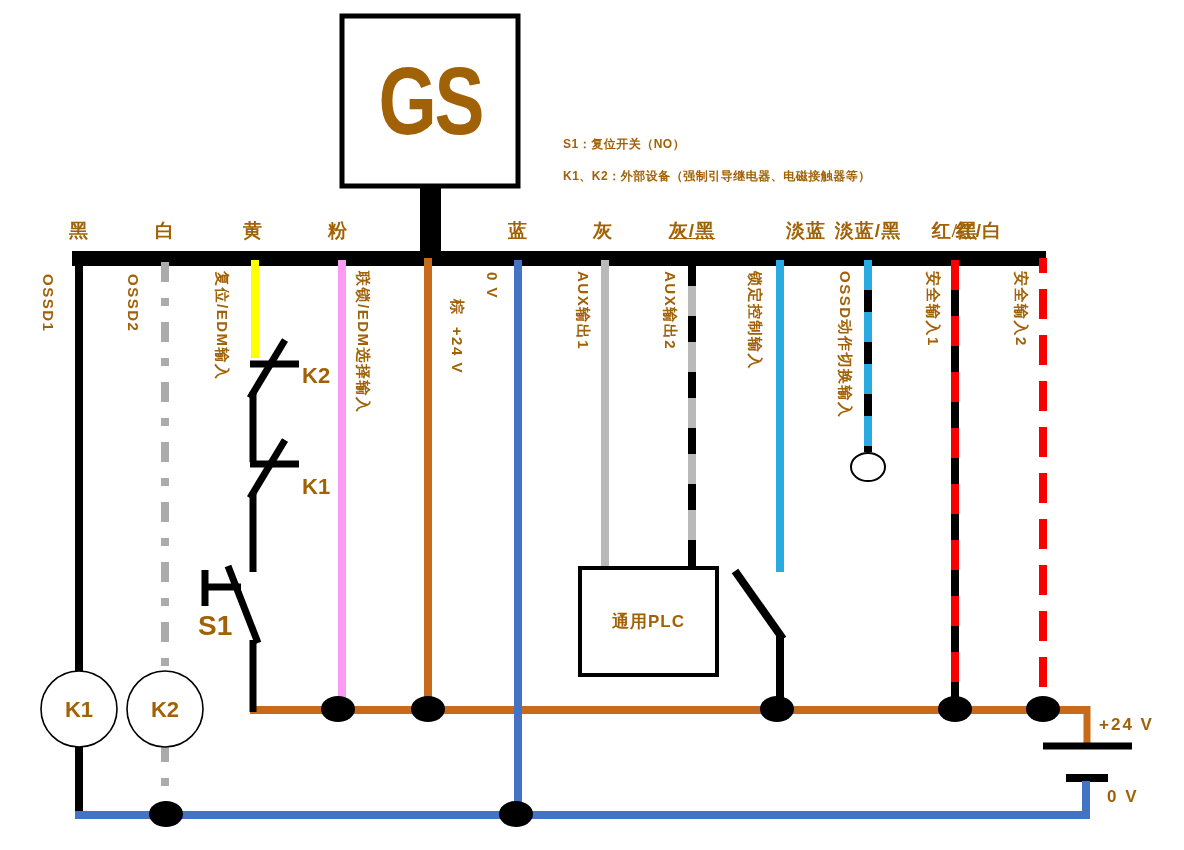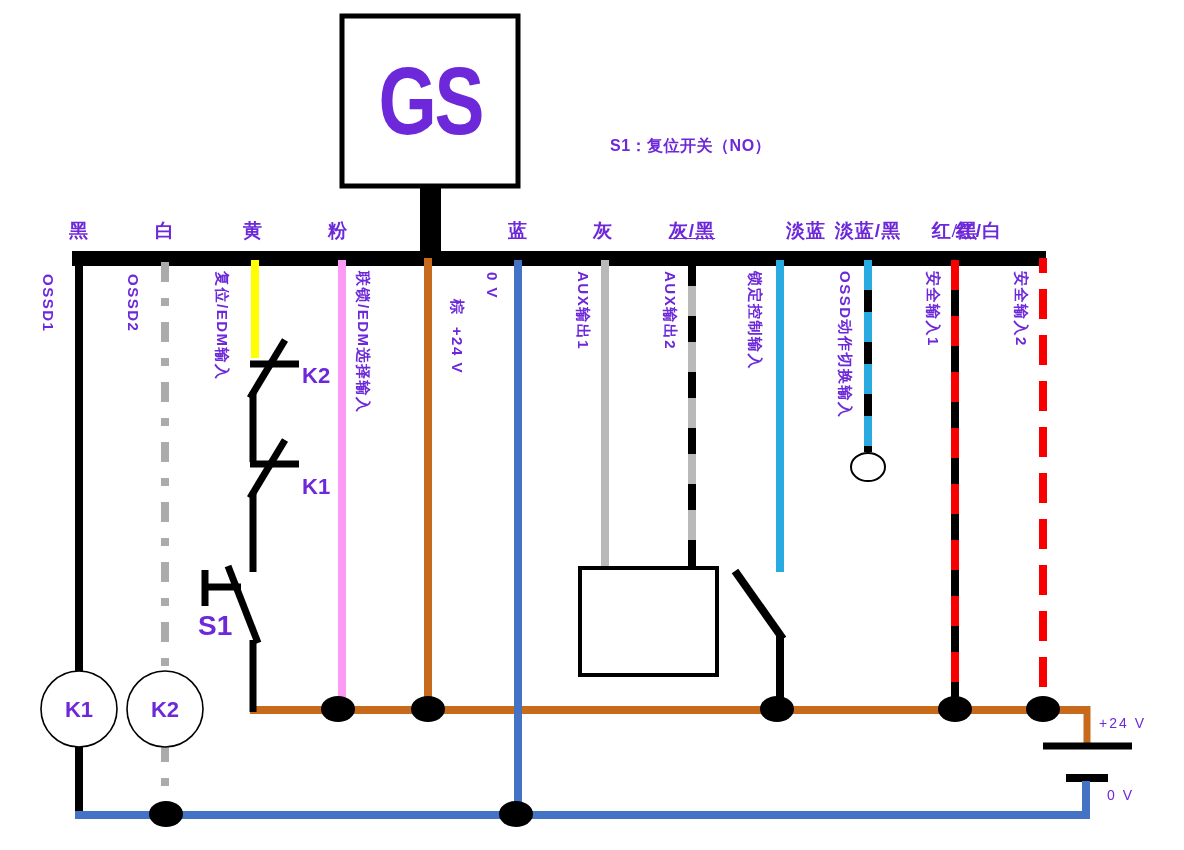--- a/index.html
+++ b/index.html
@@ -1,34 +1,34 @@
 <!DOCTYPE html>
 <html><head>
 <meta charset="utf-8">
 <style>
   html,body{margin:0;padding:0;background:#ffffff;}
   #canvas{
     position:relative;width:1184px;height:850px;background:#ffffff;overflow:hidden;
-    font-family:"Liberation Sans","DejaVu Sans",sans-serif;color:#6d28d9;
+    font-family:"Liberation Sans","DejaVu Sans",sans-serif;color:#a16207;
   }
   #wiring-svg{position:absolute;left:0;top:0;}
   .txt{position:absolute;white-space:pre;}
   .header{top:218px;transform:translateX(-50%);font-size:19px;font-weight:bold;letter-spacing:1px;}
   .vlabel{transform:rotate(90deg);transform-origin:0 0;font-size:15px;font-weight:bold;
           line-height:18px;letter-spacing:1.5px;}
-  .note{font-size:16px;font-weight:600;letter-spacing:0.5px;margin-left:47px;}
+  .note{font-size:12px;font-weight:600;letter-spacing:0.5px;}
   .gs-box{position:absolute;left:340px;top:14px;width:180px;height:174px;
           display:flex;align-items:center;justify-content:center;}
   .gs-label{font-size:96px;font-weight:800;letter-spacing:-3px;transform:scaleX(0.78);}
   .coil-label{position:absolute;transform:translate(-50%,-50%);font-size:22px;font-weight:600;}
   .contact-label{position:absolute;font-size:22px;font-weight:600;}
   .plc-box{position:absolute;left:580px;top:568px;width:137px;height:107px;
            display:flex;align-items:center;justify-content:center;}
   .plc-label{font-size:17px;font-weight:bold;letter-spacing:1px;}
-  .pwr{font-size:14px;font-weight:400;letter-spacing:2px;}
+  .pwr{font-size:17px;font-weight:700;letter-spacing:2px;}
 </style>
 </head>
 <body>
 
 <div id="canvas">
 
   <svg id="wiring-svg" width="1184" height="850" viewBox="0 0 1184 850">
 
     <rect x="420" y="186" width="21" height="70" fill="#000"></rect>
     <rect x="72" y="251" width="974" height="15" fill="#000"></rect>
@@ -101,20 +101,21 @@
       <ellipse cx="166" cy="814" rx="17" ry="13"></ellipse>
       <ellipse cx="516" cy="814" rx="17" ry="13"></ellipse>
     </g>
   </svg>
 
   <div class="gs-box">
     <span class="gs-label">GS</span>
   </div>
 
   <div class="txt note" style="left:563px;top:136px;">S1：复位开关（NO）</div>
+  <div class="txt note" style="left:563px;top:168px;">K1、K2：外部设备（强制引导继电器、电磁接触器等）</div>
 
   <span class="txt header" style="left:79px;">黑</span>
   <span class="txt header" style="left:165px;">白</span>
   <span class="txt header" style="left:253px;">黄</span>
   <span class="txt header" style="left:338px;">粉</span>
   <span class="txt header" style="left:518px;">蓝</span>
   <span class="txt header" style="left:603px;">灰</span>
   <span class="txt header" style="left:692px;text-decoration:underline;">灰/黑</span>
   <span class="txt header" style="left:806px;">淡蓝</span>
   <span class="txt header" style="left:868px;">淡蓝/黑</span>
@@ -134,17 +135,20 @@
   <span class="txt vlabel" style="left:942px;top:271px;">安全输入1</span>
   <span class="txt vlabel" style="left:1030px;top:271px;">安全输入2</span>
 
   <span class="contact-label" style="left:302px;top:363px;">K2</span>
   <span class="contact-label" style="left:302px;top:474px;">K1</span>
   <span class="contact-label" style="left:198px;top:610px;font-size:28px;">S1</span>
 
   <span class="coil-label" style="left:79px;top:710px;">K1</span>
   <span class="coil-label" style="left:165px;top:710px;">K2</span>
 
+  <div class="plc-box">
+    <span class="plc-label">通用PLC</span>
+  </div>
 
   <span class="txt pwr" style="left:1099px;top:715px;">+24 V</span>
   <span class="txt pwr" style="left:1107px;top:787px;">0 V</span>
 
 </div>
 
 </body></html>

